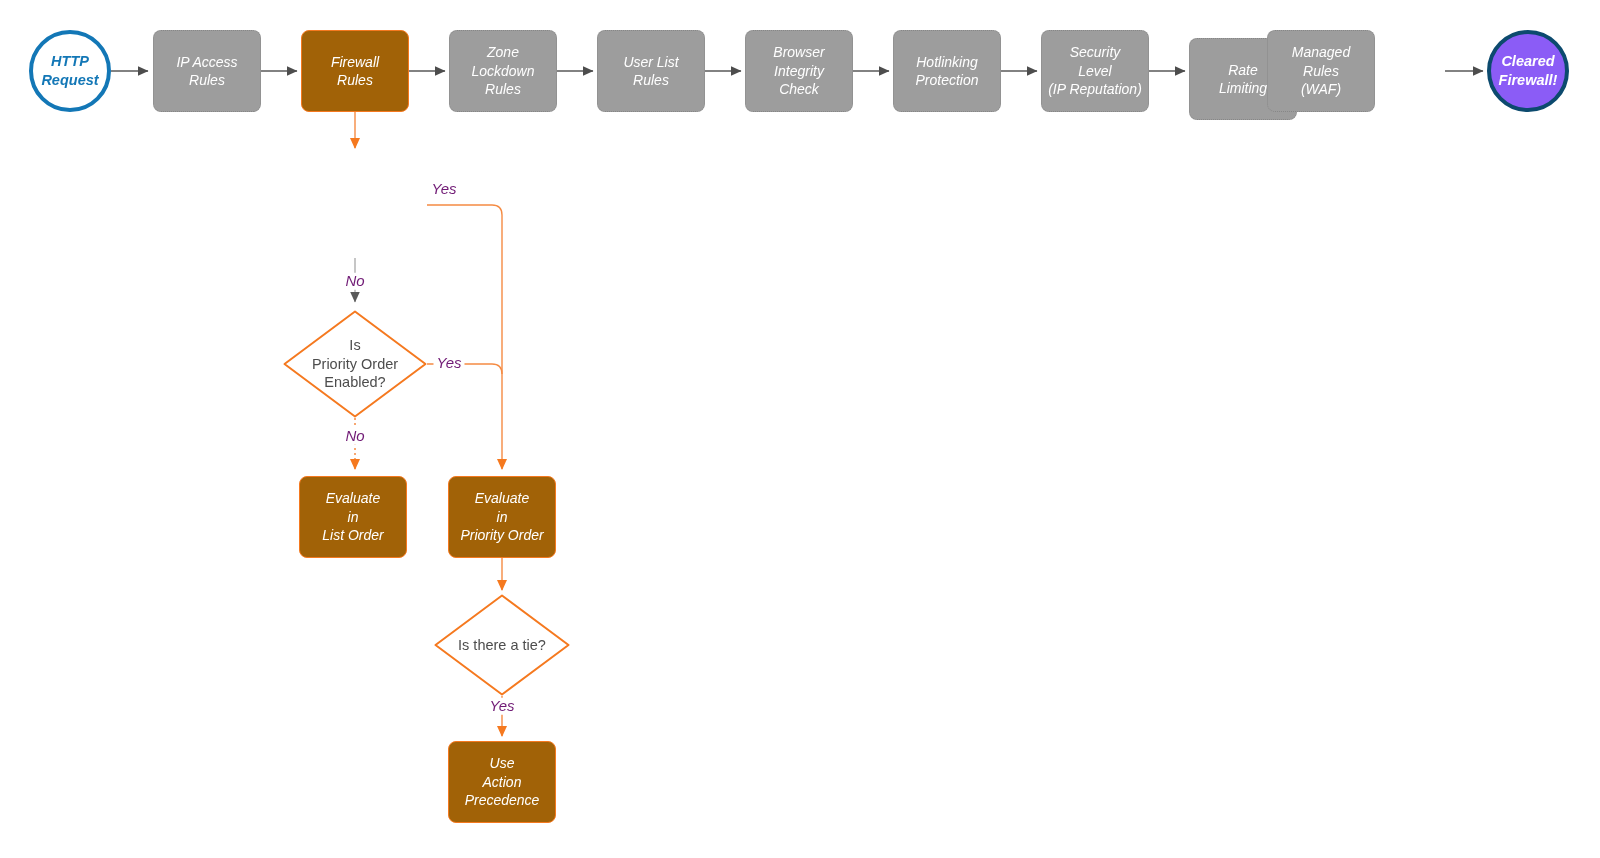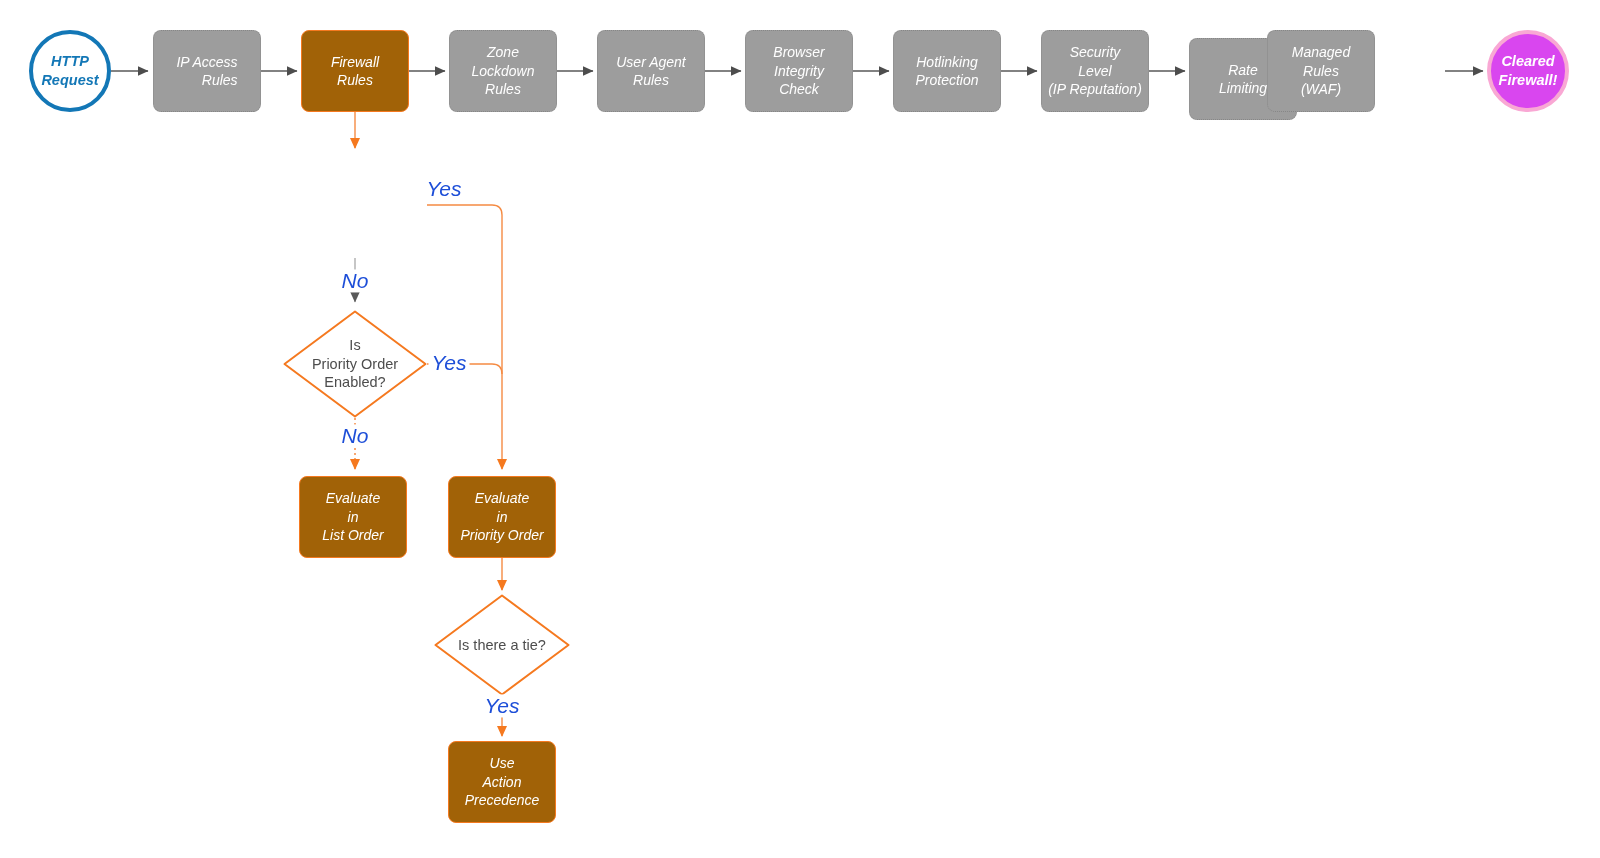--- a/index.html
+++ b/index.html
@@ -55,22 +55,22 @@
     font-size: 14.5px;
     line-height: 1.3;
     white-space: pre-line;
   }
   .circle-start {
     background: #ffffff;
     border: 4px solid #1377b6;
     color: #1377b6;
   }
   .circle-end {
-    background: #d946ef;
-    border: 4px solid #f9a8d4;
+    background: #8b5cf6;
+    border: 4px solid #0c4a6e;
     color: #ffffff;
   }
   .diamond {
     position: absolute;
   }
   .diamond svg { display: block; }
   .diamond-label {
     position: absolute;
     inset: 0;
     display: flex;
@@ -79,22 +79,22 @@
     text-align: center;
     font-size: 14.5px;
     line-height: 1.3;
     color: #4d4d4d;
     white-space: pre-line;
   }
   .edge-label {
     position: absolute;
     transform: translate(-50%, -50%);
     font-style: italic;
-    font-size: 21px;
-    color: #1d4ed8;
+    font-size: 15px;
+    color: #701a75;
     background: #ffffff;
     padding: 0 3px;
     line-height: 1.1;
   }
 </style>
 </head>
 <body>
 
 <div class="canvas">
 
@@ -133,31 +133,31 @@
     <path d="M355,418 V469" stroke="#f58b43" stroke-width="1.5" stroke-dasharray="2 3" fill="none" marker-end="url(#arrow-orange)"></path>
 
     <path d="M502,558 V590" stroke="#f58b43" stroke-width="1.4" fill="none" marker-end="url(#arrow-orange)"></path>
 
     <path d="M502,696 V736" stroke="#f58b43" stroke-width="1.4" fill="none" marker-end="url(#arrow-orange)"></path>
   </svg>
 
   <div class="node-circle circle-start" style="left:29px; top:30px;text-align:center;">HTTP
 Request</div>
 
-  <div class="node-box node-gray" style="left:153px; top:30px;text-align:right;">IP Access
+  <div class="node-box node-gray" style="left:153px; top:30px;">IP Access
 Rules</div>
 
   <div class="node-box node-orange" style="left:301px; top:30px;">Firewall
 Rules</div>
 
   <div class="node-box node-gray" style="left:449px; top:30px;">Zone
 Lockdown
 Rules</div>
 
-  <div class="node-box node-gray" style="left:597px; top:30px;">User Agent
+  <div class="node-box node-gray" style="left:597px; top:30px;">User List
 Rules</div>
 
   <div class="node-box node-gray" style="left:893px; top:30px;">Hotlinking
 Protection</div>
 
   <div class="node-box node-gray" style="left:745px; top:30px;">Browser
 Integrity
 Check</div>
 
   <div class="node-box node-gray" style="left:1041px; top:30px;">Security

